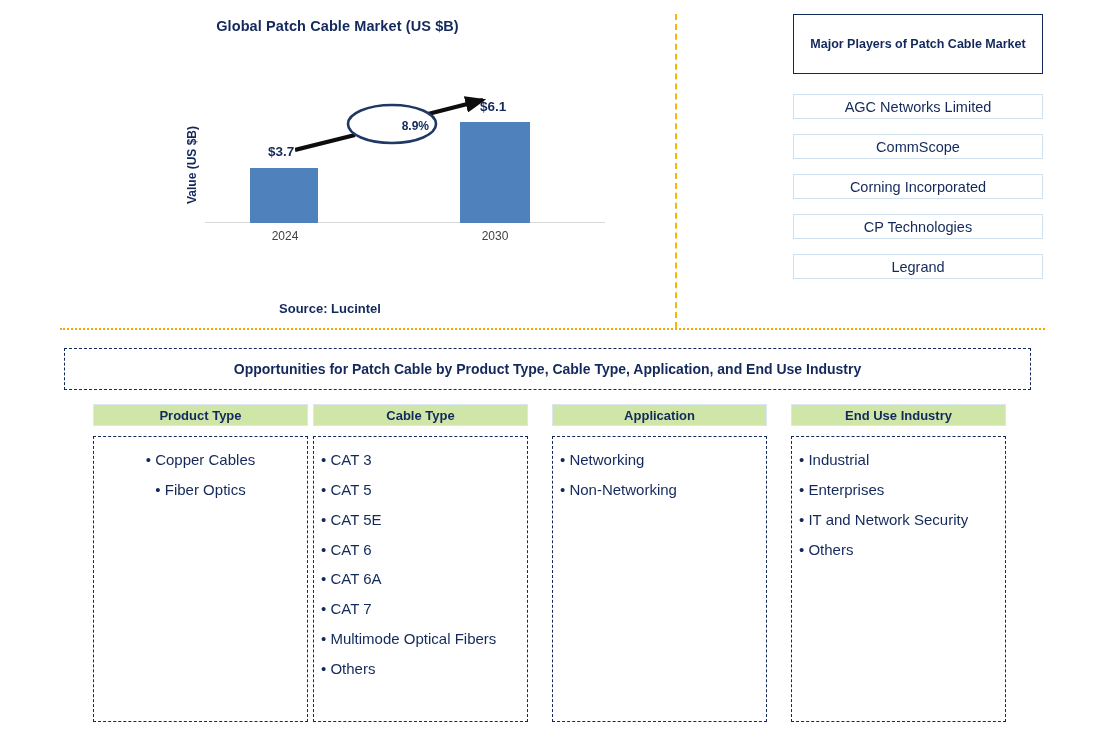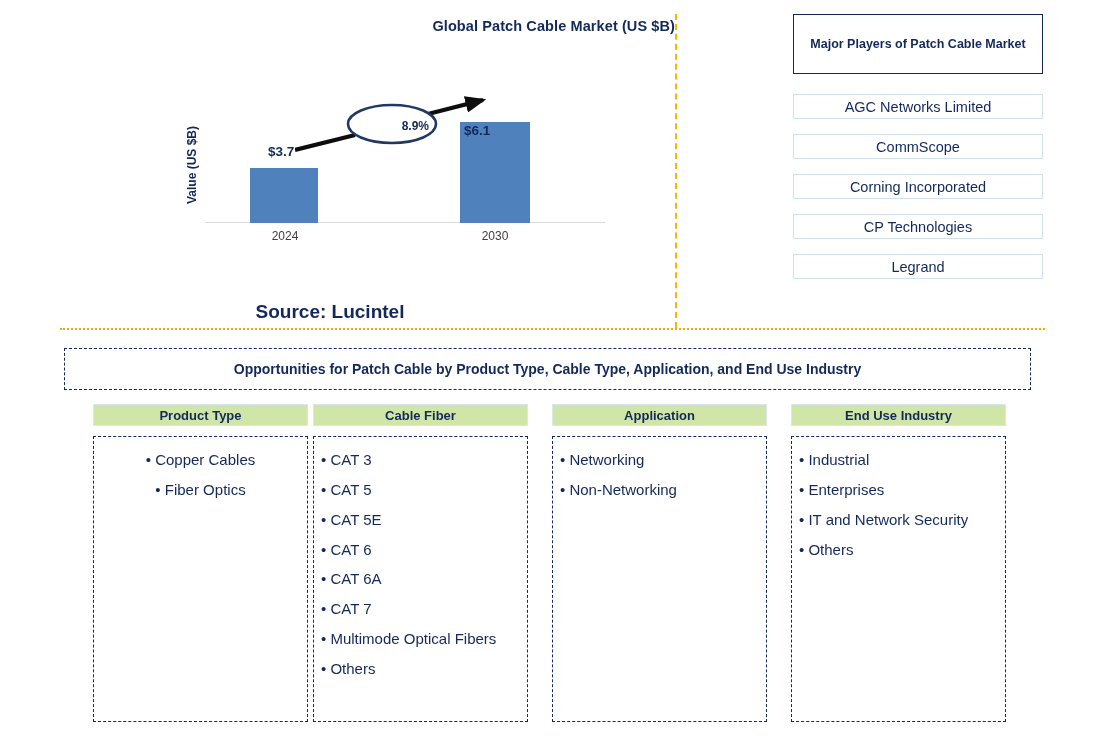--- a/index.html
+++ b/index.html
@@ -45,21 +45,21 @@
     position: absolute;
     left: 0; top: 0;
     width: 675px;
     height: 328px;
   }
   .chart-title {
     position: absolute;
     left: 0;
     top: 18px;
     width: 675px;
-    text-align: right;
+    text-align: center;
     font-size: 14.5px;
     font-weight: bold;
     color: #13295b;
     letter-spacing: 0.1px;
   }
   .y-axis-label {
     position: absolute;
     left: 182px;
     top: 100px;
     width: 20px;
@@ -99,21 +99,21 @@
   .bar-2030 { left: 255px; width: 70px; height: 101px; }
 
   .bar-value {
     position: absolute;
     font-size: 13.5px;
     font-weight: bold;
     color: #13295b;
     white-space: nowrap;
   }
   .val-2024 { left: 268px; top: 144px; }
-  .val-2030 { left: 464px; top: 99px; margin-top: 24px; }
+  .val-2030 { left: 480px; top: 99px; }
 
   .x-label {
     position: absolute;
     top: 229px;
     font-size: 12px;
     color: #404040;
     text-align: center;
     white-space: nowrap;
   }
   .x-2024 { left: 245px; width: 80px; }
@@ -136,21 +136,21 @@
     font-weight: bold;
     color: #13295b;
   }
 
   .source {
     position: absolute;
     left: 0;
     top: 301px;
     width: 660px;
     text-align: center;
-    font-size: 19px;
+    font-size: 13px;
     font-weight: bold;
     color: #13295b;
   }
 
   
   .players-panel {
     position: absolute;
     left: 793px;
     top: 14px;
     width: 250px;
@@ -311,21 +311,21 @@
 
     <div class="column col-0">
       <div class="col-header">Product Type</div>
       <div class="col-body">
         <div class="bullet-item">• Copper Cables</div>
         <div class="bullet-item">• Fiber Optics</div>
       </div>
     </div>
 
     <div class="column col-1">
-      <div class="col-header">Cable Fiber</div>
+      <div class="col-header">Cable Type</div>
       <div class="col-body">
         <div class="bullet-item">• CAT 3</div>
         <div class="bullet-item">• CAT 5</div>
         <div class="bullet-item">• CAT 5E</div>
         <div class="bullet-item">• CAT 6</div>
         <div class="bullet-item">• CAT 6A</div>
         <div class="bullet-item">• CAT 7</div>
         <div class="bullet-item">• Multimode Optical Fibers</div>
         <div class="bullet-item">• Others</div>
       </div>

